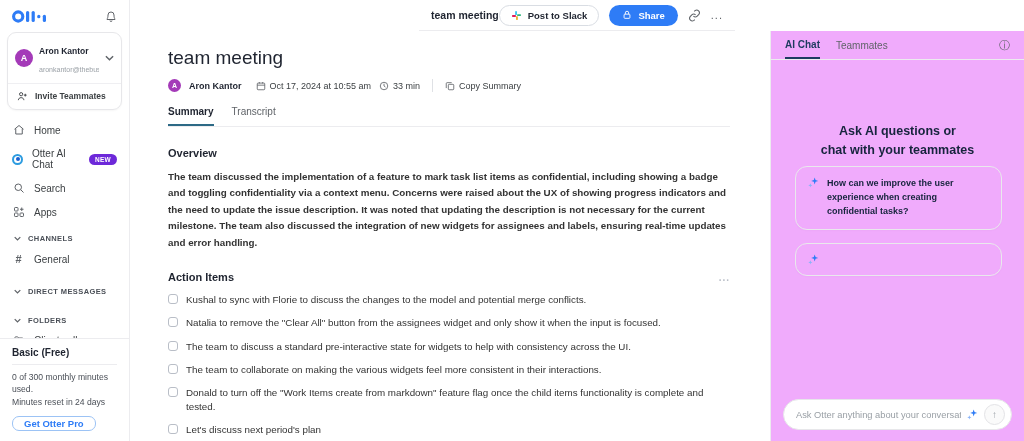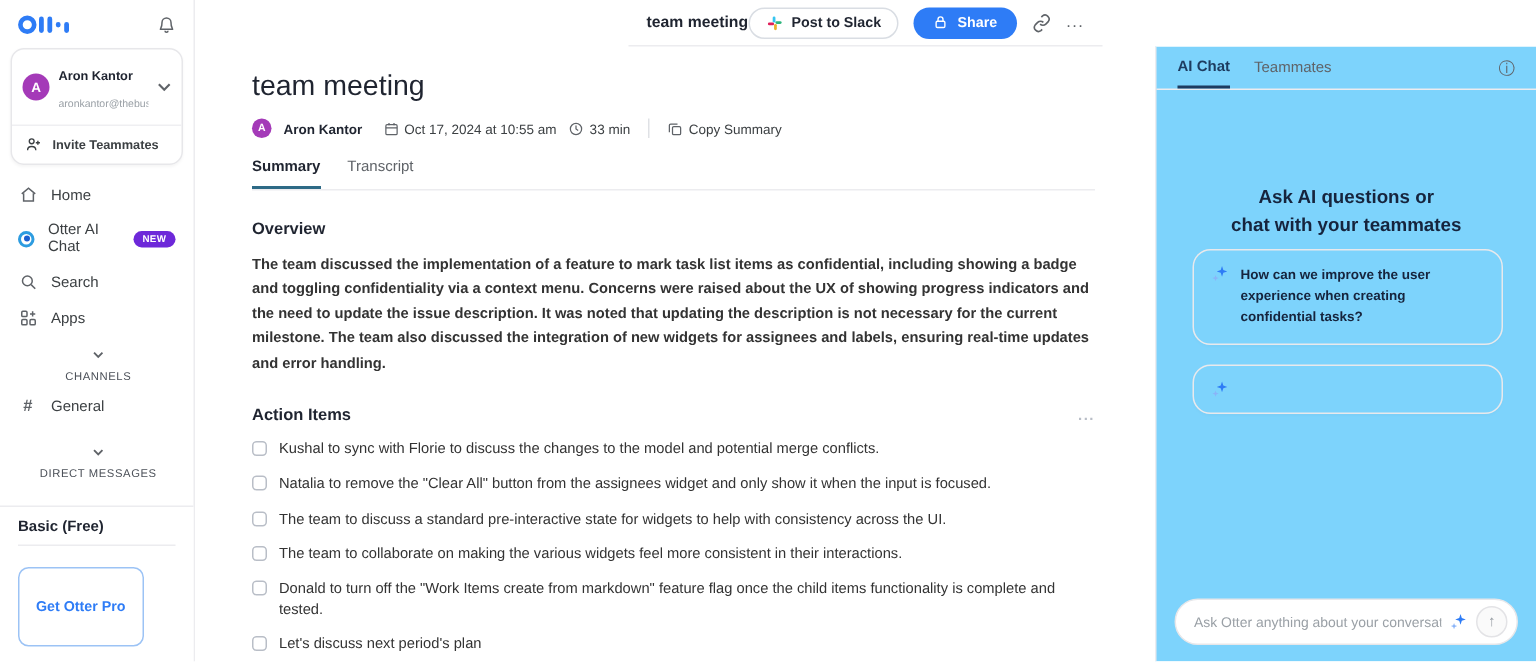--- a/index.html
+++ b/index.html
@@ -16,26 +16,26 @@
   .avatar { width:18px; height:18px; min-width:18px; border-radius:50%; background:#a43ab8; color:#fff; font-size:9px; font-weight:bold; display:flex; align-items:center; justify-content:center; }
   .user-meta { flex:1; overflow:hidden; }
   .user-name { font-size:8.5px; font-weight:bold; white-space:nowrap; }
   .user-email { font-size:7px; color:#9aa0a6; white-space:nowrap; overflow:hidden; text-overflow:ellipsis; max-width:62px; }
   .invite-row { display:flex; align-items:flex-start; gap:7px; padding:7px 9px; border-top:1px solid #efeff2; font-size:8.5px; font-weight:bold; color:#3c4043; }
   .nav-item { display:flex; align-items:center; gap:9px; padding:6px 12px; font-size:10px; color:#3c4043; cursor:pointer; }
   .nav-item .ic { width:13px; display:flex; justify-content:center; color:#5f6368; }
   .badge-new { background:#6d28d9; color:#fff; font-size:6.5px; font-weight:bold; padding:2px 6px; border-radius:8px; margin-left:auto; letter-spacing:.3px; }
   .otter-ic { width:11px; height:11px; border-radius:50%; border:2px solid #2d9ce0; display:flex; align-items:center; justify-content:center; }
   .otter-ic i { width:4px; height:4px; border-radius:50%; background:#1b5fd0; display:block; }
-  .section-head { display:flex; align-items:center; gap:7px; padding:10px 12px 4px 14px; font-size:7.5px; font-weight:normal; letter-spacing:.4px; color:#4a4f57;flex-direction:column; }
+  .section-head { display:flex; align-items:center; gap:7px; padding:10px 12px 4px 14px; font-size:7.5px; font-weight:bold; letter-spacing:.4px; color:#4a4f57; }
   .sb-bottom { position:absolute; left:0; right:0; bottom:0; border-top:1px solid #ececef; padding:8px 12px 10px 12px; background:#fff; }
   .plan-name { font-size:10px; font-weight:bold; }
   .plan-div { border-top:1px solid #ececef; margin:6px 0; }
   .plan-usage { font-size:8.6px; color:#4a4f57; line-height:1.45; }
-  .btn-pro { margin-top:8px; display:inline-block; border:1px solid #9cc3f5; color:#2e7cf6; background:#fff; border-radius:7px; padding:20px 11px; font-size:9.5px; font-weight:bold; cursor:pointer; font-family:"Liberation Sans", sans-serif; }
+  .btn-pro { margin-top:8px; display:inline-block; border:1px solid #9cc3f5; color:#2e7cf6; background:#fff; border-radius:7px; padding:1px 11px; font-size:9.5px; font-weight:bold; cursor:pointer; font-family:"Liberation Sans", sans-serif; }
 
   
   .work { flex:1; display:flex; flex-direction:column; height:100%;align-items:center; }
   .topbar { height:31px; min-height:31px; border-bottom:1px solid #ececef; display:flex; align-items:center; padding:0 12px; }
   .topbar-title { font-size:10.5px; font-weight:bold; }
   .topbar-right { margin-left:auto; display:flex; align-items:center; gap:10px; }
   .btn-slack { display:flex; align-items:center; gap:6px; border:1px solid #d9dde3; background:#fff; border-radius:14px; padding:4px 11px; font-size:9.5px; font-weight:bold; color:#1f2430; cursor:pointer; font-family:"Liberation Sans", sans-serif; }
   .btn-share { display:flex; align-items:center; gap:6px; border:none; background:#2e7cf6; color:#fff; border-radius:14px; padding:5px 13px; font-size:9.5px; font-weight:bold; cursor:pointer; font-family:"Liberation Sans", sans-serif; }
   .icon-btn { color:#5f6368; cursor:pointer; display:flex; align-items:center; }
   .ellipsis { color:#5f6368; font-size:11px; letter-spacing:1px; cursor:pointer; }
@@ -56,21 +56,21 @@
   .tab.active { color:#1f2430; font-weight:bold; border-bottom:2.5px solid #2d6a86; }
   .h-sec { font-size:11px; font-weight:bold; margin-top:20px; display:flex; align-items:center; }
   .h-sec .ellipsis { margin-left:auto; font-size:10px; color:#b9bec7; }
   .para { margin-top:10px; font-size:9.8px; line-height:1.68; color:#333;font-weight:bold; }
   .ai-list { list-style:none; margin-top:10px; }
   .ai-item { display:flex; gap:8px; margin:0 0 9px 0; font-size:9.8px; color:#333; line-height:1.45; }
   .cbx { width:10px; height:10px; min-width:10px; border:1.4px solid #b9bec7; border-radius:3px; margin-top:1px; cursor:pointer; }
   .add-action { display:flex; gap:9px; align-items:center; color:#9aa0a6; font-size:9.8px; margin-top:4px; cursor:pointer; }
 
   
-  .panel { width:254px; min-width:254px; border-left:1px solid #ececef; position:relative; background:#7dd3fc; }
+  .panel { width:254px; min-width:254px; border-left:1px solid #ececef; position:relative; background:#f0abfc; }
   .panel-tabs { display:flex; align-items:center; gap:16px; padding:0 14px; border-bottom:1px solid #ececef; height:29px; }
   .ptab { font-size:10px; color:#5f6368; height:100%; display:flex; align-items:center; cursor:pointer; }
   .ptab.active { color:#1d3b5f; font-weight:bold; border-bottom:2.5px solid #1d3b5f; }
   .panel-info { margin-left:auto; color:#5f6368; font-size:11px; cursor:pointer; }
   .panel-headline { margin-top:62px; text-align:center; font-size:12.5px; font-weight:bold; color:#16243d; line-height:1.55; }
   .sugg-wrap { margin-top:5px; }
   .sugg { display:flex; gap:8px; border:1px solid #e9e9ec; border-radius:12px; padding:10px 12px; margin:0 22px 13px 24px; cursor:pointer; box-shadow:0 1px 2px rgba(0,0,0,.02); }
   .sugg-text { font-size:9px; font-weight:bold; color:#16243d; line-height:1.55; }
   .chat-input { position:absolute; left:12px; right:12px; bottom:11px; height:31px; border:1px solid #e7e7ea; border-radius:16px; display:flex; align-items:center; padding:0 6px 0 12px; gap:6px; background:#fff; }
   .chat-input input { flex:1; border:none; outline:none; font-size:9.3px; color:#333; font-family:"Liberation Sans", sans-serif; background:transparent; }
@@ -209,20 +209,24 @@
         <svg width="12" height="11" viewBox="0 0 24 24" fill="none" stroke="#5f6368" stroke-width="2">
             <path d="M3 6a2 2 0 0 1 2-2h4l2 2.5h8a2 2 0 0 1 2 2V18a2 2 0 0 1-2 2H5a2 2 0 0 1-2-2V6z"></path>
           </svg>
       </span>
       <span>Team calls</span>
     </div>
 
     <div class="sb-bottom">
       <div class="plan-name">Basic (Free)</div>
       <div class="plan-div"></div>
+      <div class="plan-usage">
+        <span>0 of 300 monthly minutes used.</span><br>
+        <span>Minutes reset in 24 days</span>
+      </div>
       <button class="btn-pro">Get Otter Pro</button>
     </div>
   </div>
 
   <div class="work">
 
     <div class="topbar">
       <span class="topbar-title">team meeting</span>
       <span class="topbar-right">
         <button class="btn-slack">

